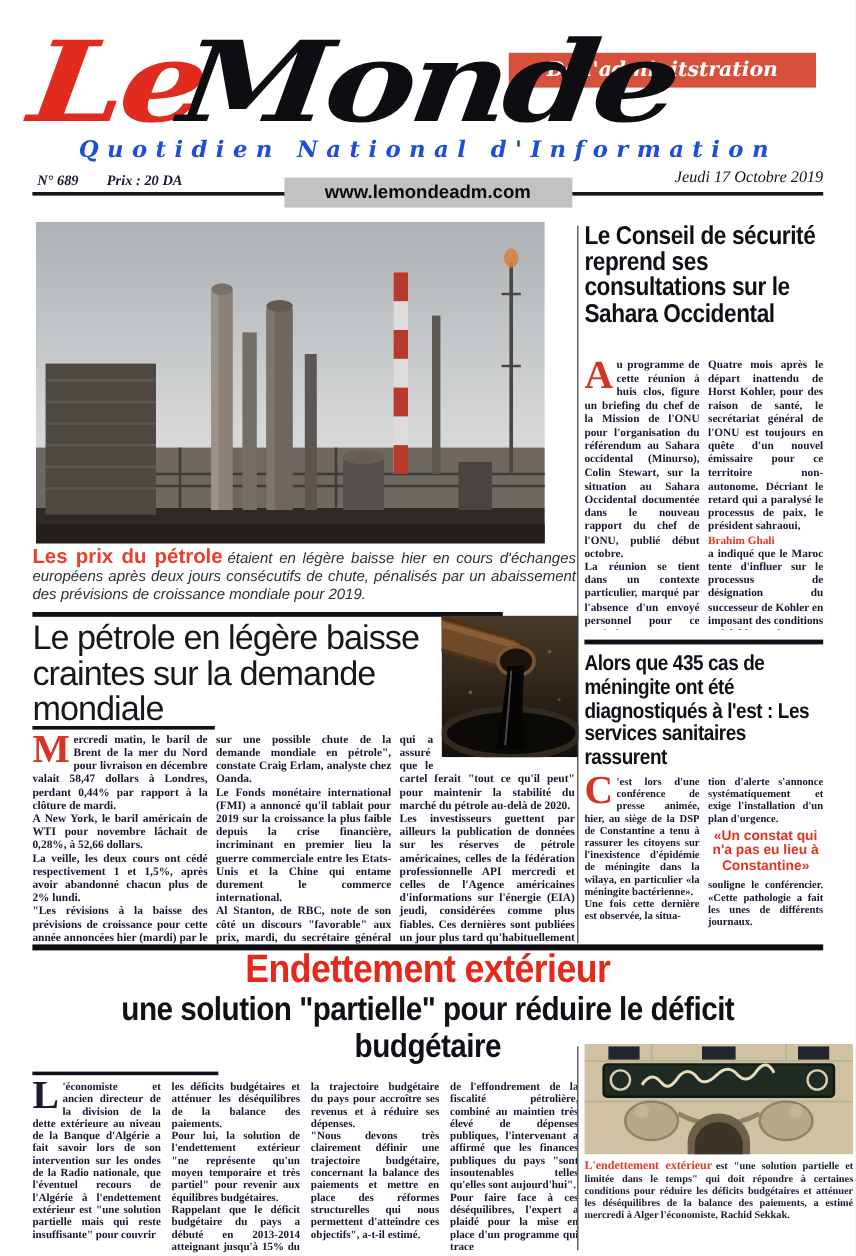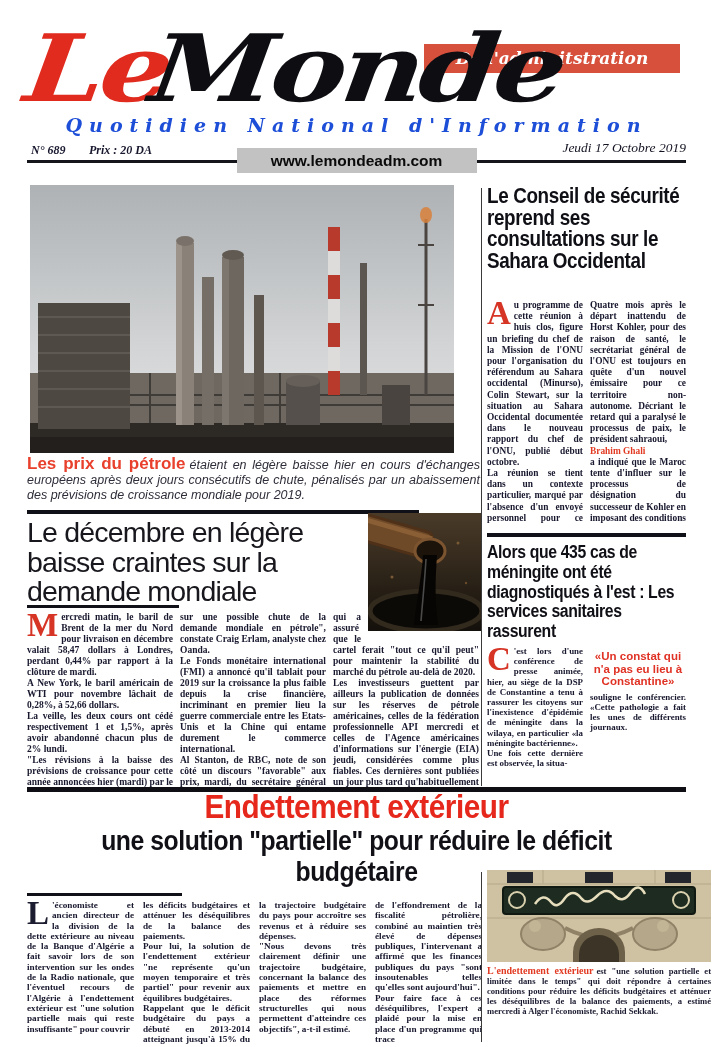--- a/index.html
+++ b/index.html
@@ -164,21 +164,21 @@
         <ellipse cx="396" cy="30" rx="6" ry="8" fill="#d8803a" opacity="0.85"></ellipse>
 
         <rect x="256" y="196" width="34" height="44" fill="#55504b"></rect>
         <ellipse cx="273" cy="196" rx="17" ry="6" fill="#665f59"></ellipse>
         <rect x="352" y="200" width="28" height="40" fill="#49443f"></rect>
         <rect x="0" y="252" width="424" height="16" fill="#221f1c"></rect>
       </svg>
     </div>
     <p class="photo-caption"><span class="cap-lead">Les prix du pétrole</span><span>étaient en légère baisse hier en cours d'échanges européens après deux jours consécutifs de chute, pénalisés par un abaissement des prévisions de croissance mondiale pour 2019.</span></p>
     <div class="thick-rule"></div>
-    <h1 class="main-headline">Le décembre en légère baisse craintes sur la demande mondiale</h1>
+    <h1 class="main-headline">Le pétrole en légère baisse craintes sur la demande mondiale</h1>
     <div class="short-rule"></div>
     <div class="oil-photo">
       <svg width="114" height="118" viewBox="0 0 114 118" xmlns="http://www.w3.org/2000/svg">
         <defs>
           <linearGradient id="oilbg" x1="0" y1="0" x2="0" y2="1">
             <stop offset="0" stop-color="#4a3b29"></stop>
               <stop offset="1" stop-color="#14100b"></stop>
           </linearGradient>
         </defs>
         <rect width="114" height="118" fill="url(#oilbg)"></rect>
@@ -219,21 +219,21 @@
 La réunion se tient dans un contexte particulier, marqué par l'absence d'un envoyé personnel pour ce territoire non autonome.</span></div>
       <div class="scol serif-body"><span>Quatre mois après le départ inattendu de Horst Kohler, pour des raison de santé, le secrétariat général de l'ONU est toujours en quête d'un nouvel émissaire pour ce territoire non-autonome. Décriant le retard qui a paralysé le processus de paix, le président sahraoui,
 </span><span class="red-name">Brahim Ghali</span><span>
 a indiqué que le Maroc tente d'influer sur le processus de désignation du successeur de Kohler en imposant des conditions préalables à cette nomination.</span></div>
     </div>
     <div class="side-sep"></div>
     <h2 class="side-headline meningite-headline">Alors que 435 cas de méningite ont été diagnostiqués à l'est : Les services sanitaires rassurent</h2>
     <div class="meningite-body">
       <div class="scol small serif-body"><span class="dropcap">C</span><span>'est lors d'une conférence de presse animée, hier, au siège de la DSP de Constantine a tenu à rassurer les citoyens sur l'inexistence d'épidémie de méningite dans la wilaya, en particulier «la méningite bactérienne».
 Une fois cette dernière est observée, la situa-</span></div>
-      <div class="scol small serif-body"><div class="red-subhead">«Un constat qui n'a pas eu lieu à Constantine»</div><span>souligne le conférencier. «Cette pathologie a fait les unes de différents journaux.</span></div>
+      <div class="scol small serif-body"><span>tion d'alerte s'annonce systématiquement et exige l'installation d'un plan d'urgence.</span><div class="red-subhead">«Un constat qui n'a pas eu lieu à Constantine»</div><span>souligne le conférencier. «Cette pathologie a fait les unes de différents journaux.</span></div>
     </div>
   </aside>
 
   <section class="bottom">
     <h2 class="bottom-red">Endettement extérieur</h2>
     <h3 class="bottom-black">une solution "partielle" pour réduire le déficit budgétaire</h3>
     <div class="short-rule-b"></div>
     <div class="body4">
       <div class="ecol serif-body"><span class="dropcap dark">L</span><span>'économiste et ancien directeur de la division de la dette extérieure au niveau de la Banque d'Algérie a fait savoir lors de son intervention sur les ondes de la Radio nationale, que l'éventuel recours de l'Algérie à l'endettement extérieur est "une solution partielle mais qui reste insuffisante" pour couvrir</span></div>
       <div class="ecol serif-body"><span>les déficits budgétaires et atténuer les déséquilibres de la balance des paiements.

